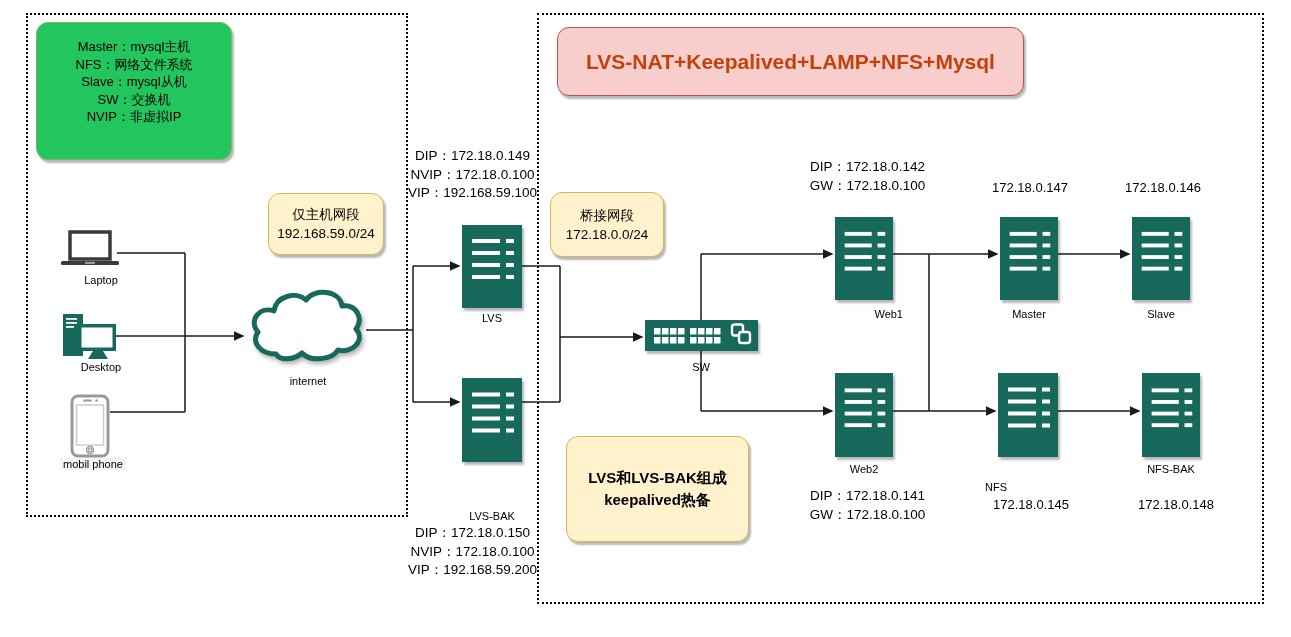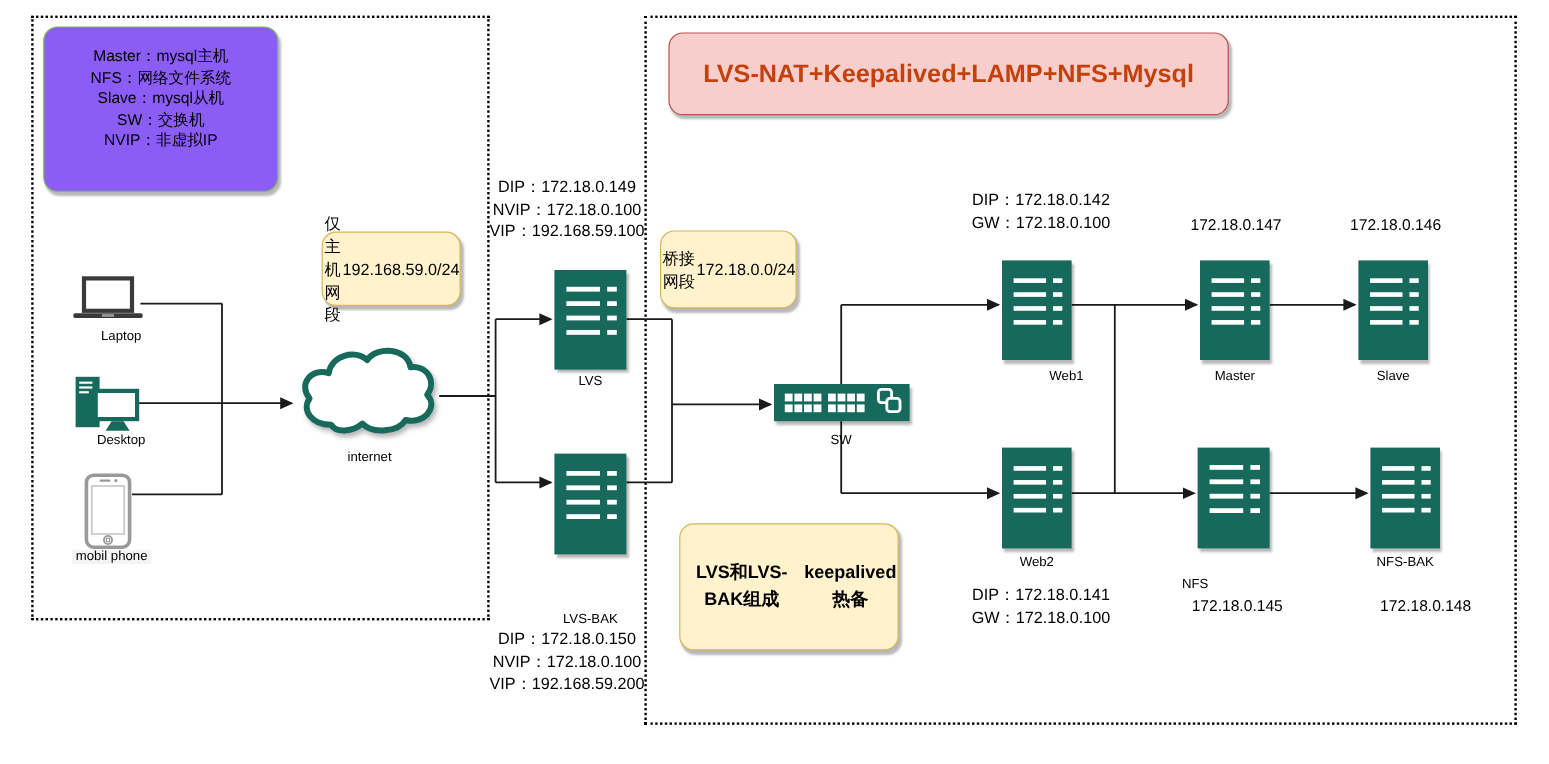--- a/index.html
+++ b/index.html
@@ -2,25 +2,25 @@
 <html><head>
 <meta charset="utf-8">
 <style>
   html,body{margin:0;padding:0;background:#fff;}
   #canvas{position:relative;width:1291px;height:637px;background:#fff;overflow:hidden;
           font-family:"Liberation Sans","DejaVu Sans",sans-serif;color:#000;}
   .abs{position:absolute;}
   .region{border:2px dotted #000;}
   .shadowed{box-shadow:2px 3px 2px rgba(0,0,0,0.28);}
   .rounded{border-radius:12px;}
-  .legend{background:#8b5cf6;border:1px solid #82b366;font-size:13px;line-height:17.5px;
+  .legend{background:#22c55e;border:1px solid #82b366;font-size:13px;line-height:17.5px;
           text-align:center;padding-top:15px;box-sizing:border-box;}
   .titlebox{background:#f8cecc;border:1px solid #b85450;display:flex;align-items:center;justify-content:center;}
   .titlebox .t{color:#c2410c;font-weight:bold;font-size:21px;}
-  .note{background:#fff2cc;border:1px solid #d6b656;display:flex;flex-direction:row;
+  .note{background:#fff2cc;border:1px solid #d6b656;display:flex;flex-direction:column;
         align-items:center;justify-content:center;text-align:center;font-size:13.5px;line-height:19px;}
   .note.bold{font-weight:bold;font-size:15px;line-height:22px;}
   .server{background:#16695B;}
   .nodelabel{font-size:11px;text-align:center;}
   .ann{font-size:13.5px;line-height:18.5px;text-align:center;}
   .iptext{font-size:13px;text-align:center;}
   .phone-label-bg{background:#f4f4f4;padding:0 3px;display:inline-block;}
   svg{display:block;}
   .cloudsvg{filter:drop-shadow(2px 3px 2px rgba(0,0,0,0.3));}
 </style>
@@ -291,15 +291,15 @@
     <div>DIP：172.18.0.142</div>
     <div>GW：172.18.0.100</div>
   </div>
   <div class="abs ann" style="left:795px;top:487px;width:145px;">
     <div>DIP：172.18.0.141</div>
     <div>GW：172.18.0.100</div>
   </div>
   <div class="abs iptext" style="left:985px;top:180px;width:90px;">172.18.0.147</div>
   <div class="abs iptext" style="left:1118px;top:180px;width:90px;">172.18.0.146</div>
   <div class="abs iptext" style="left:985px;top:497px;width:92px;">172.18.0.145</div>
-  <div class="abs iptext" style="left:1126px;top:497px;width:100px;text-align:right;">172.18.0.148</div>
+  <div class="abs iptext" style="left:1126px;top:497px;width:100px;">172.18.0.148</div>
 
 </div>
 
 </body></html>

